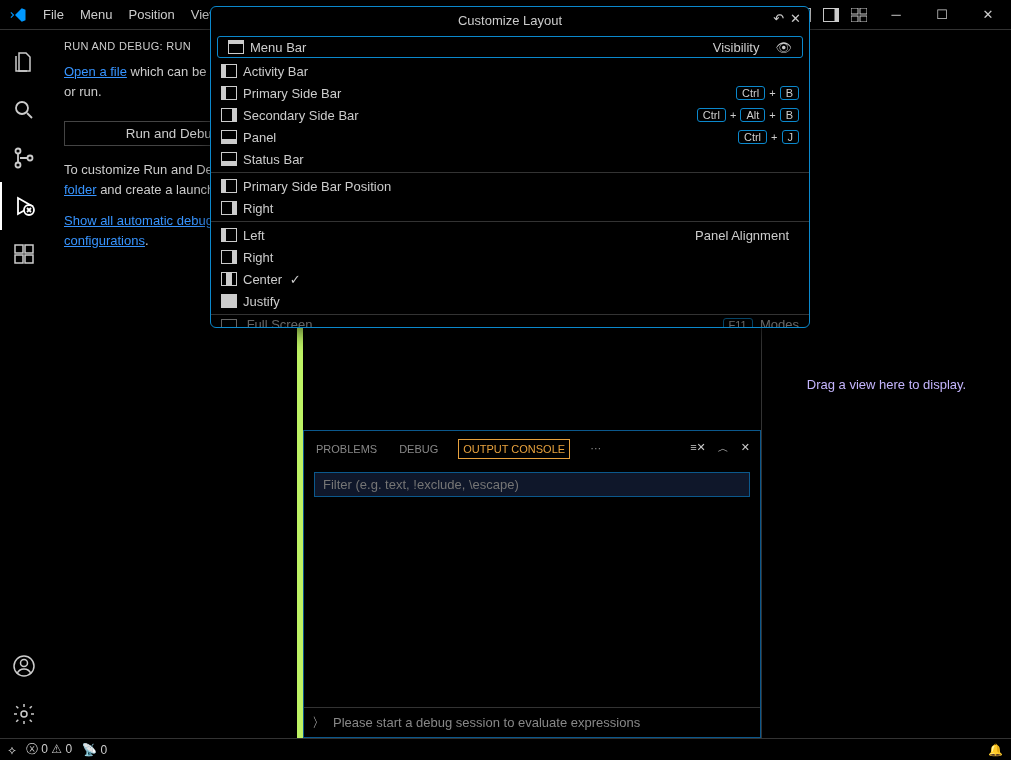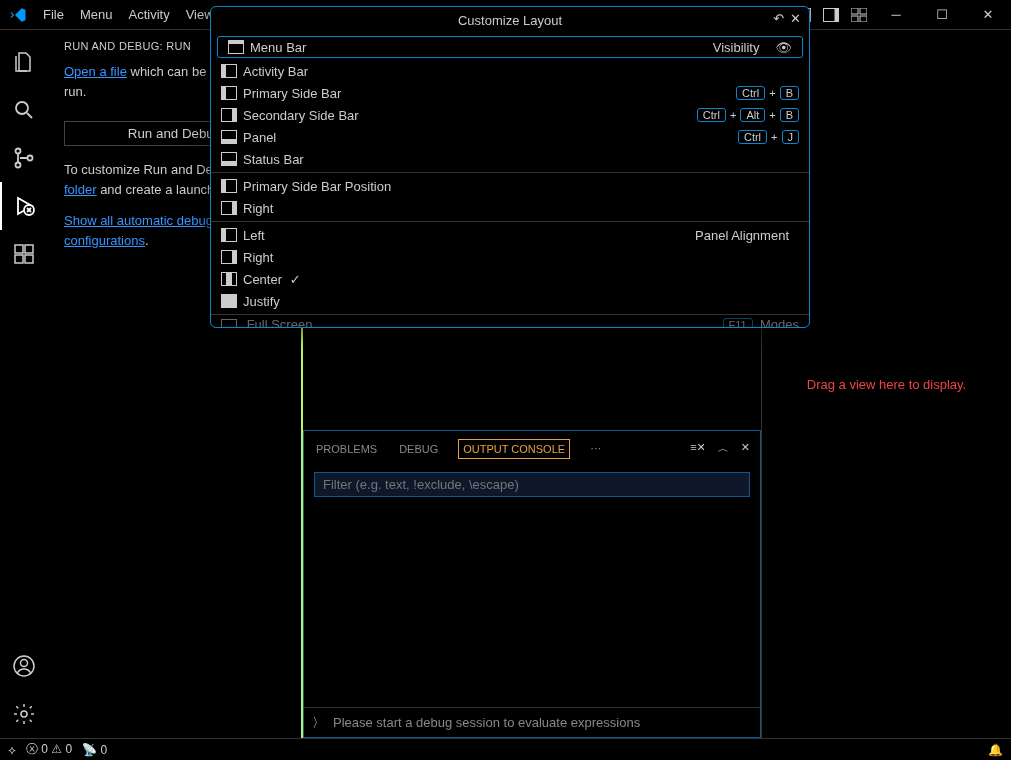--- a/index.html
+++ b/index.html
@@ -14,41 +14,41 @@
 .win-btn { width: 46px; height: 30px; display: flex; align-items: center; justify-content: center; color: #ccc; cursor: pointer; }
 .layout-btn { width: 28px; height: 30px; display: flex; align-items: center; justify-content: center; color: #ccc; cursor: pointer; }
 
 
 .main { display: flex; height: calc(100% - 30px - 22px); }
 .activity-bar { width: 48px; background: #000; display: flex; flex-direction: column; align-items: center; padding-top: 8px; }
 .activity-item { width: 48px; height: 48px; display: flex; align-items: center; justify-content: center; color: #888; cursor: pointer; }
 .activity-item.active { color: #fff; border-left: 2px solid #fff; }
 .activity-spacer { flex: 1; }
 
-.sidebar { width: 255px; border-right: 2px solid #bef264; padding: 10px 16px; color: #ccc; }
+.sidebar { width: 255px; border-right: 6px solid #bef264; padding: 10px 16px; color: #ccc; }
 .sidebar-title { font-size: 11px; color: #ccc; margin-bottom: 10px; letter-spacing: 0.3px; }
 .sidebar-close { position: absolute; right: 6px; top: 8px; color: #ccc; cursor: pointer; }
 .sidebar-text { line-height: 1.5; margin-bottom: 12px; }
 .sidebar a, .link { color: #3794ff; text-decoration: underline; cursor: pointer; }
 .run-btn { width: 100%; border: 1px solid #444; background: #000; color: #ccc; padding: 4px; margin: 8px 0 14px 0; cursor: pointer; text-align: center; }
 
 .editor-area { flex: 1; display: flex; flex-direction: column; position: relative; }
 .editor-top { flex: 1; background: #000; position: relative; display:flex; align-items:center; justify-content:center; }
 .ghost-logo { width: 260px; height: 260px; opacity: 0.08; position: absolute; top: 30px; }
 .panel { height: 308px; border: 1px solid #0b588c; margin: 0 0 0 0; display: flex; flex-direction: column; }
 .panel-tabs { display: flex; align-items: center; height: 35px; padding: 0 10px; gap: 18px; color: #888; font-size: 11px; }
 .panel-tab { cursor: pointer; padding: 4px 2px; }
 .panel-tab.active { color: #e7a13d; border: 1px solid #e7a13d; padding: 3px 4px; }
 .panel-actions { margin-left: auto; display: flex; gap: 12px; color: #ccc; }
 .panel-body { flex: 1; padding: 6px 10px; }
 .filter-input { width: 100%; background: #0f172a; border: 1px solid #0b588c; color: #888; padding: 4px 8px; font-size: 13px; }
 .repl { border-top: 1px solid #333; height: 30px; display: flex; align-items: center; padding: 0 8px; color: #888; font-family: Consolas, monospace; }
 .repl-chevron { margin-right: 8px; color: #ccc; }
 
-.right-drop { width: 250px; border-left: 1px solid #333; display: flex; align-items: center; justify-content: center; color: #ef4444; }
+.right-drop { width: 250px; border-left: 1px solid #333; display: flex; align-items: center; justify-content: center; color: #c4b5fd; }
 
 
 .statusbar { height: 22px; background: #000; border-top: 1px solid #333; display: flex; align-items: center; padding: 0 8px; color: #ccc; font-size: 12px; gap: 10px; }
 .statusbar .sb-right { margin-left: auto; display: flex; gap: 10px; }
 
 
 .popup { position: absolute; left: 210px; top: 6px; width: 600px; background: #000; border: 1px solid #0b88cc; border-radius: 6px; z-index: 100; box-shadow: 0 4px 20px rgba(0,0,0,0.6); }
 .popup-title { text-align: center; padding: 6px; color: #ccc; position: relative; font-size: 13px; }
 .popup-title-controls { position: absolute; right: 8px; top: 4px; display: flex; gap: 6px; color: #ccc; }
 .popup-row { display: flex; align-items: center; padding: 2px 10px; height: 22px; cursor: pointer; }
@@ -77,21 +77,21 @@
 
 <div class="titlebar">
   <div class="vslogo">
     <svg width="18" height="18" viewBox="0 0 24 24">
         <path fill="#0098ff" d="M17 3l5 2v14l-5 2-9-9 9-9zM3 8l4 4-4 4-1-1 3-3-3-3 1-1z"></path>
       </svg>
   </div>
   <div class="menu">
     <div class="menu-item">File</div>
     <div class="menu-item">Menu</div>
-    <div class="menu-item">Activity</div>
+    <div class="menu-item">Position</div>
     <div class="menu-item">View</div>
   </div>
   <div class="win-controls">
     <div class="layout-btn">
         <svg width="16" height="14" viewBox="0 0 16 14">
           <rect x="0.5" y="0.5" width="15" height="13" fill="none" stroke="#ccc"></rect>
           <rect x="0.5" y="0.5" width="4" height="13" fill="#ccc"></rect>
         </svg>
       </div>
     <div class="layout-btn">

